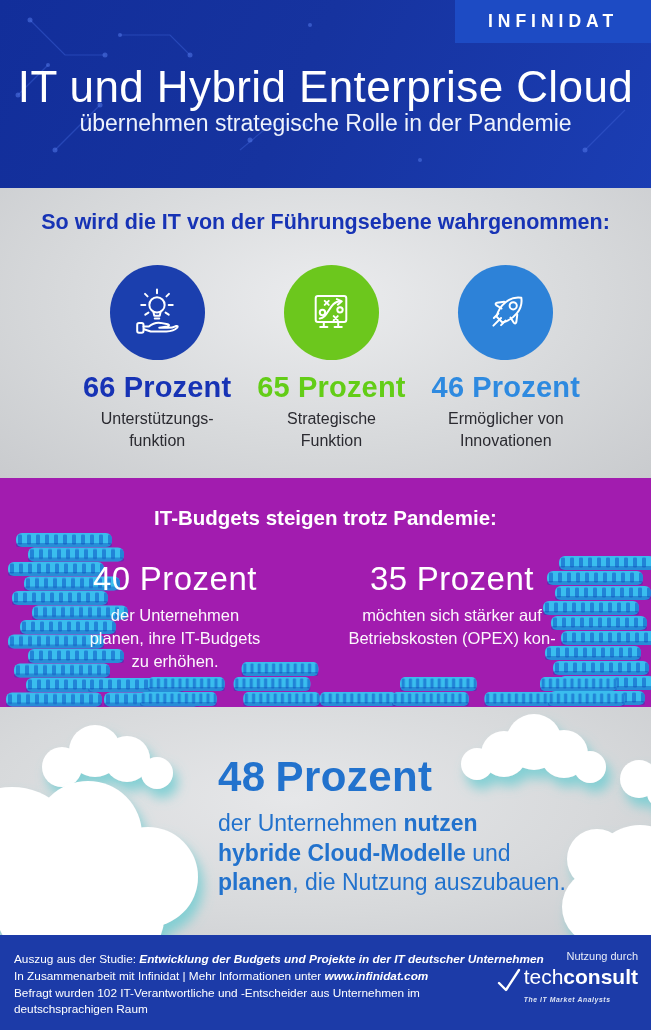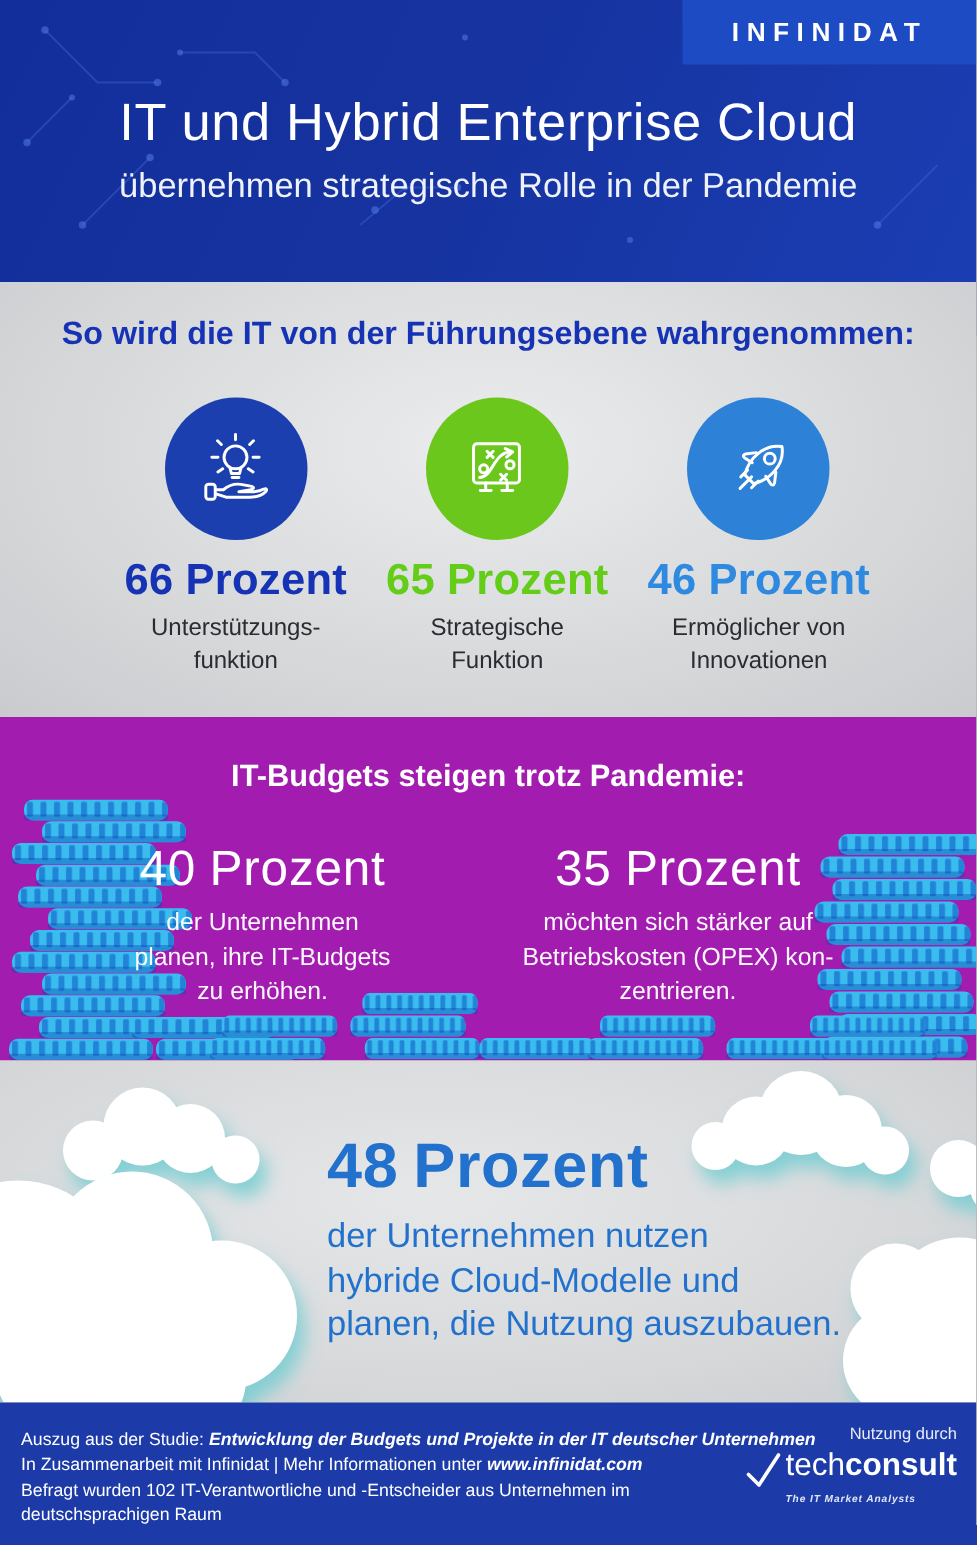--- a/index.html
+++ b/index.html
@@ -16,21 +16,21 @@
     overflow:hidden;
   }
   .circuit { position:absolute; left:0; top:0; }
   .logo-box {
     position:absolute; top:0; right:0; width:196px; height:43px;
     background:#1d4bc4; display:flex; align-items:center; justify-content:center;
   }
   .logo-box span { color:#fff; font-size:17.5px; font-weight:600; letter-spacing:5px; }
   .hdr h1 {
     position:absolute; top:62px; left:0; width:100%; text-align:center;
-    color:#ffffff; font-size:35px; font-weight:400; letter-spacing:.4px;
+    color:#ffffff; font-size:44px; font-weight:400; letter-spacing:.4px;
   }
   .hdr h2 {
     position:absolute; top:110px; left:0; width:100%; text-align:center;
     color:#eef2fc; font-size:23px; font-weight:400;
   }
   
   .perception {
     position:absolute; left:0; top:188px; width:651px; height:290px;
     background:radial-gradient(ellipse at 50% 38%, #ebecee 0%, #d8dadc 55%, #c9cbce 100%);
   }
@@ -73,21 +73,21 @@
   .cloudsec {
     position:absolute; left:0; top:707px; width:651px; height:228px;
     background:radial-gradient(ellipse at 45% 40%, #e6e7e9 0%, #d7d9db 60%, #cbcdd0 100%);
     overflow:hidden;
   }
   .clouds { position:absolute; left:0; top:0; }
   .ctext { position:absolute; left:218px; top:46px; color:#2272cd; z-index:2; }
   .cbig { font-size:42px; font-weight:700; letter-spacing:.4px; margin-bottom:8px; }
   .cbig .val { margin-right:10px; }
   .cline { font-size:23px; line-height:29.5px; font-weight:400; }
-  .cline b { font-weight:400; }
+  .cline b { font-weight:700; }
   
   .ftr {
     position:absolute; left:0; top:935px; width:651px; height:95px;
     background:#1c3ba8; color:#fff;
   }
   .ftext { position:absolute; left:14px; top:16px; font-size:11.8px; line-height:16.8px; font-weight:400; }
   .ftext b { font-weight:700;font-style:italic; }
   .credit { position:absolute; right:13px; top:15px; text-align:right; }
   .credit .cl { font-size:11px; color:#e8ecf8; }
   .tclogo { margin-top:5px; display:flex; align-items:flex-start; gap:3px; }
@@ -289,21 +289,20 @@
       </div>
     </div>
 
     <div class="bstat" id="bstat2">
       <div class="big">
         <span class="val">35</span><span>Prozent</span>
       </div>
       <div class="bl">
         <span>möchten sich stärker auf</span>
         <span>Betriebskosten (OPEX) kon-</span>
-        <span>zentrieren.</span>
       </div>
     </div>
   </section>
 
   <section class="cloudsec">
     <svg class="clouds" width="651" height="228">
       <g filter="url(#cloudshadow)" fill="#ffffff">
         <circle cx="62" cy="60" r="20"></circle>
           <circle cx="95" cy="44" r="26"></circle>
         <circle cx="127" cy="52" r="23"></circle>

